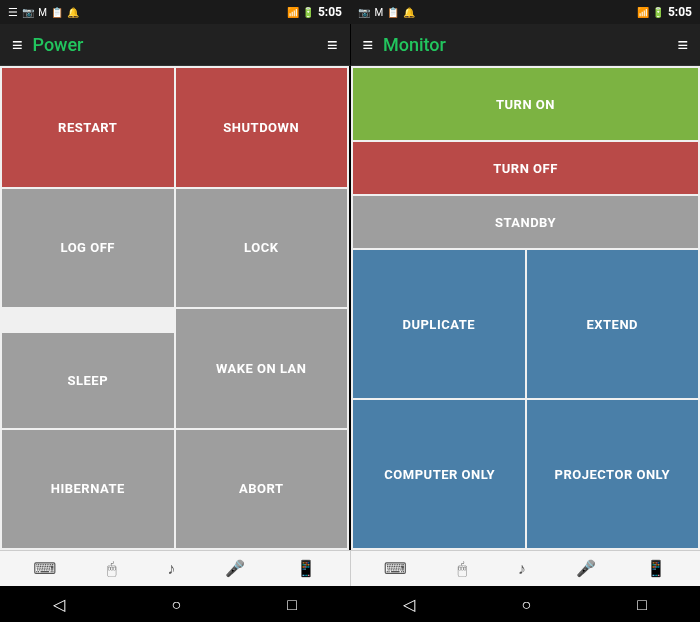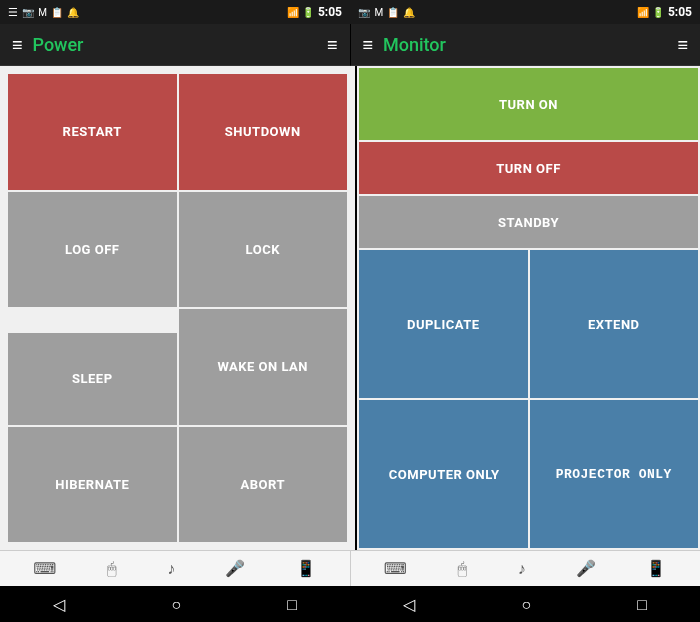--- a/index.html
+++ b/index.html
@@ -79,21 +79,21 @@
       flex: 1;
     }
 
     .left-panel {
       flex: 1;
       background: #f0f0f0;
       display: grid;
       grid-template-columns: 1fr 1fr;
       grid-template-rows: 1fr 1fr 1fr 1fr;
       gap: 2px;
-      padding: 8px;
+      padding: 2px;
       border-right: 2px solid #000;
     }
 
     .right-panel {
       flex: 1;
       background: #f0f0f0;
       display: grid;
       grid-template-columns: 1fr 1fr;
       grid-template-rows: auto auto auto 1fr 1fr;
       gap: 2px;
@@ -153,21 +153,20 @@
       grid-row: 4;
     }
     .btn-computeronly {
       grid-column: 1;
       grid-row: 5;
       padding-left: 6px;
     }
     .btn-projectoronly {
       grid-column: 2;
       grid-row: 5;
-      font-family: Liberation Mono, monospace;
     }
 
     
     .bottom-toolbars {
       display: flex;
       height: 36px;
       background: #f5f5f5;
       border-top: 1px solid #ccc;
     }
     .toolbar-half {

